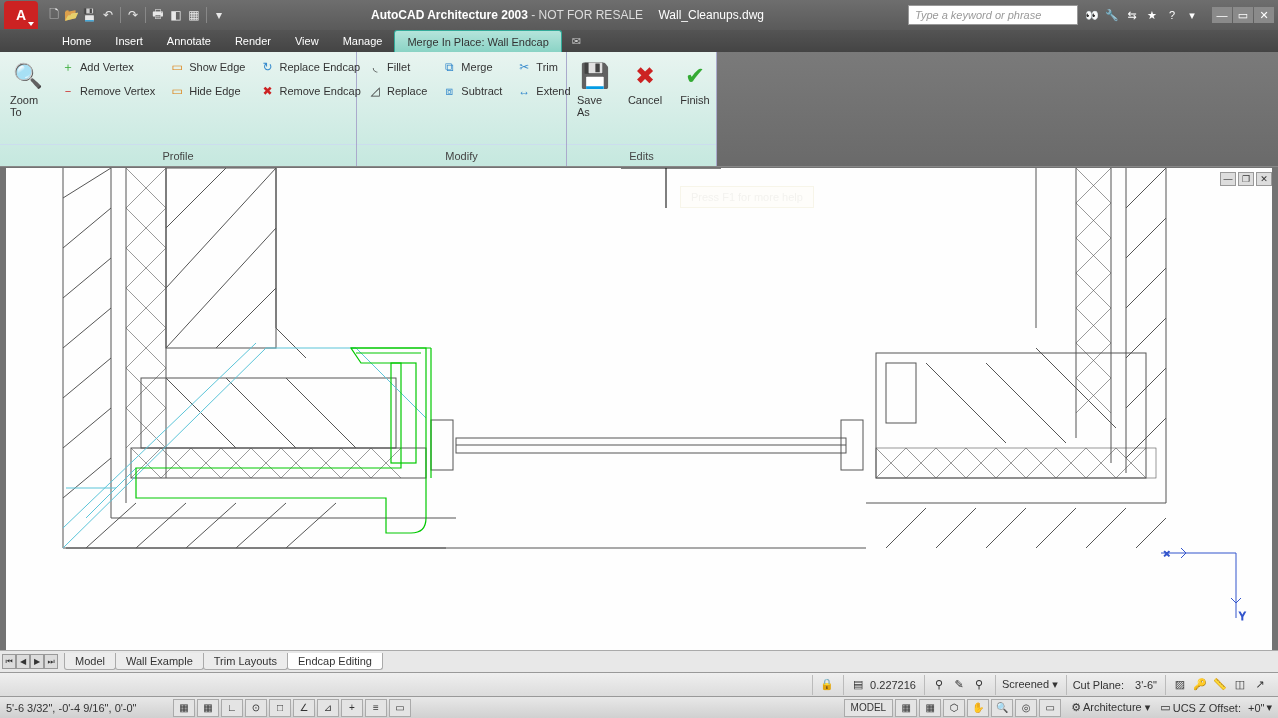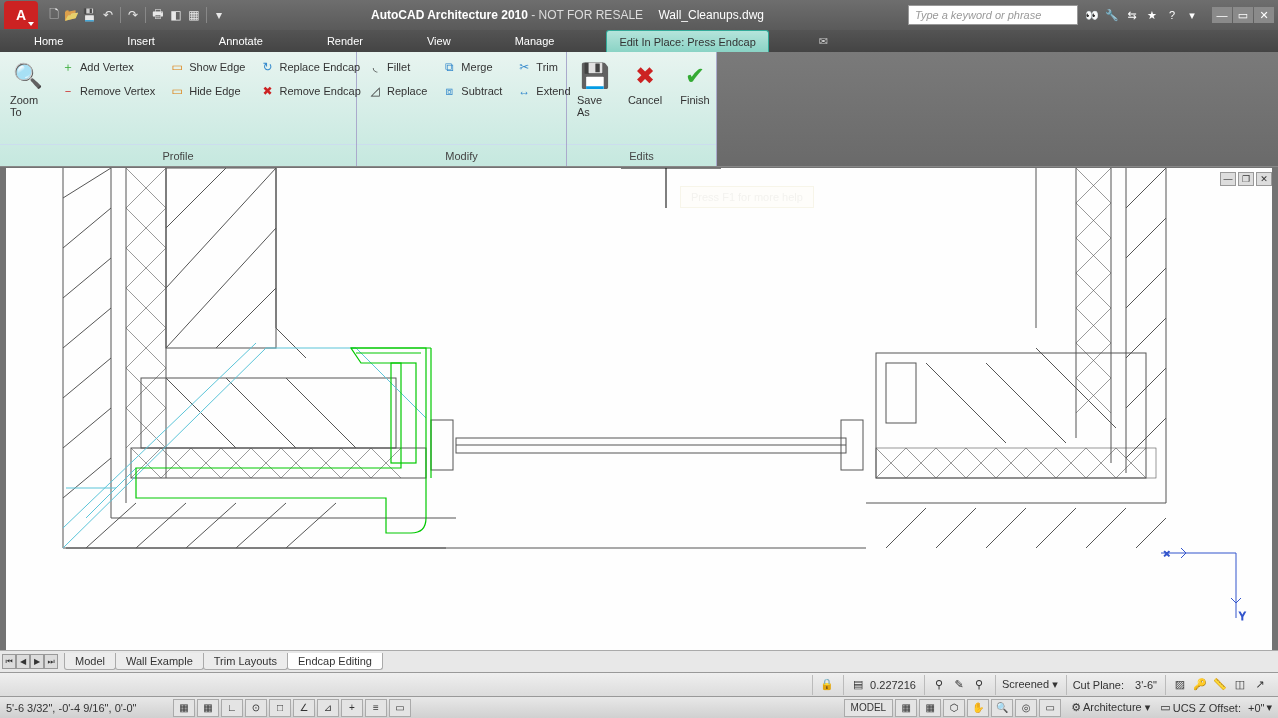--- a/index.html
+++ b/index.html
@@ -16,21 +16,21 @@
 .title-text .app { font-weight:bold; }
 .title-text .note { color:#ddd; }
 .title-text .file { margin-left:12px; }
 .search-box { width:170px; height:20px; background:#fff; border:1px solid #999; display:flex; align-items:center; padding:0 6px; color:#999; font-style:italic; font-size:11px; }
 .search-right { display:flex; gap:4px; margin:0 6px; }
 .search-right span { width:16px; height:16px; display:flex; align-items:center; justify-content:center; cursor:pointer; }
 .win-ctrl { display:flex; gap:1px; margin-left:6px; }
 .win-ctrl span { width:20px; height:16px; background:#8a8a8a; display:flex; align-items:center; justify-content:center; cursor:pointer; font-size:11px; }
 
 
-.menubar { height:22px; background:linear-gradient(#545454,#444); display:flex; align-items:stretch; padding-left:22px;gap:40px; }
+.menubar { height:22px; background:linear-gradient(#545454,#444); display:flex; align-items:stretch; padding-left:50px; }
 .menu-item { padding:0 12px; color:#fff; display:flex; align-items:center; cursor:pointer; font-size:11px; }
 .menu-item.active { background:linear-gradient(#b5e4db,#8ad3c5); color:#333; border:1px solid #3a9; border-bottom:none; border-radius:3px 3px 0 0; }
 .menu-mail { width:20px; margin-left:10px; color:#ccc; display:flex; align-items:center; }
 
 
 .ribbon { height:115px; background:linear-gradient(#e8f4f0,#c5e8df); display:flex; border-bottom:1px solid #888; }
 .ribbon-after { flex:1; background:linear-gradient(#7a7a7a,#6a6a6a); }
 .panel { border-right:1px solid #aac; display:flex; flex-direction:column; }
 .panel-body { flex:1; display:flex; align-items:flex-start; padding:4px 4px 0 4px; gap:2px; }
 .panel-title { height:22px; text-align:center; font-size:11px; color:#444; line-height:22px; border-top:1px solid #cde; }
@@ -90,21 +90,21 @@
     <span class="qat-sep"></span>
     <span class="qat-btn">↷</span>
     <span class="qat-sep"></span>
     <span class="qat-btn">🖶</span>
     <span class="qat-btn">◧</span>
     <span class="qat-btn">▦</span>
     <span class="qat-sep"></span>
     <span class="qat-btn">▾</span>
   </div>
   <div class="title-text">
-    <span class="app">AutoCAD Architecture 2010</span>
+    <span class="app">AutoCAD Architecture 2003</span>
     <span class="note">- NOT FOR RESALE</span>
     <span class="file">Wall_Cleanups.dwg</span>
   </div>
   <div class="search-box" title="Type a keyword or phrase">
       <span>Type a keyword or phrase</span>
     </div>
   <div class="search-right">
     <span>👀</span>
     <span>🔧</span>
     <span>⇆</span>
@@ -119,21 +119,21 @@
   </div>
 </div>
 
 <div class="menubar">
   <div class="menu-item">Home</div>
   <div class="menu-item">Insert</div>
   <div class="menu-item">Annotate</div>
   <div class="menu-item">Render</div>
   <div class="menu-item">View</div>
   <div class="menu-item">Manage</div>
-  <div class="menu-item active">Edit In Place: Press Endcap</div>
+  <div class="menu-item active">Merge In Place: Wall Endcap</div>
   <div class="menu-mail">✉</div>
 </div>
 
 <div class="ribbon">
 
   <div class="panel" style="width:357px">
     <div class="panel-body">
       <div class="big-btn">
         <div class="icon">🔍</div>
         <div class="lbl">Zoom To</div>

